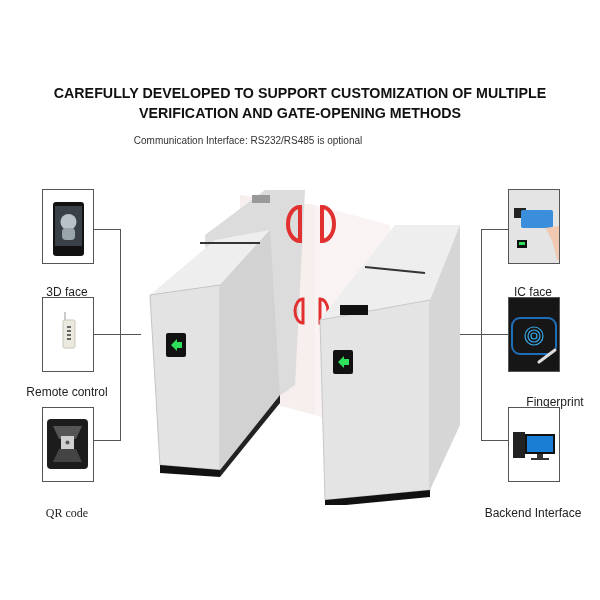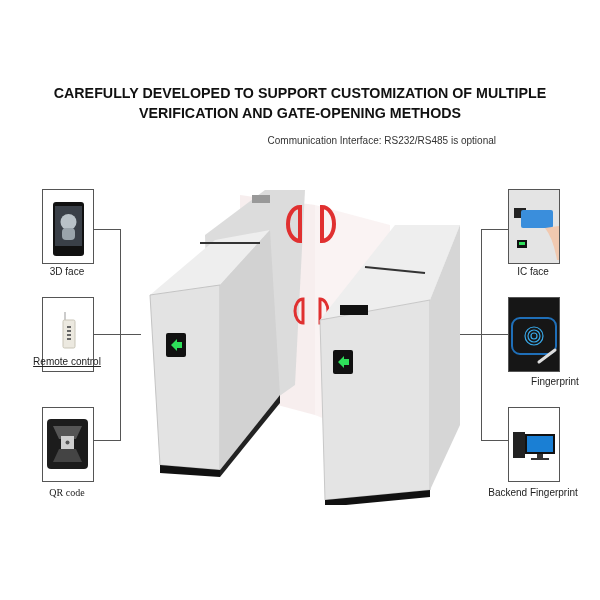--- a/index.html
+++ b/index.html
@@ -1,21 +1,21 @@
 <!DOCTYPE html>
 <html><head>
 <meta charset="utf-8">
 <style>
   html,body{margin:0;padding:0;background:#fff;}
   body{width:600px;height:600px;position:relative;overflow:hidden;font-family:"Liberation Sans",sans-serif;color:#222;}
   .title{position:absolute;left:0;width:600px;text-align:center;font-family:"Liberation Sans",sans-serif;font-weight:bold;font-size:15.5px;letter-spacing:0;color:#111;transform:scaleX(0.92);transform-origin:center;}
   .t1{top:84px;} .t2{top:104px;}
-  .sub{position:absolute;top:135px;left:0;width:496px;text-align:right;font-size:10px;color:#333;}
+  .sub{position:absolute;top:135px;left:0;width:496px;text-align:center;font-size:10px;color:#333;}
   .box{position:absolute;border:1px solid #555;background:#fff;overflow:hidden;}
-  .lbl{position:absolute;font-size:10px;color:#222;text-align:center;white-space:nowrap;}
+  .lbl{position:absolute;font-size:12px;color:#222;text-align:center;white-space:nowrap;margin-top:19px;}
   .line{position:absolute;background:#555;}
   .art{position:absolute;}
 </style>
 </head>
 <body>
 
 <div class="title t1">CAREFULLY DEVELOPED TO SUPPORT CUSTOMIZATION OF MULTIPLE</div>
 <div class="title t2">VERIFICATION AND GATE-OPENING METHODS</div>
 <div class="sub">Communication Interface:  RS232/RS485 is optional</div>
 
@@ -42,21 +42,21 @@
 <div class="box" style="left:42px;top:297px;width:50px;height:73px;">
   <svg width="50" height="73" viewBox="0 0 50 73">
     <line x1="22" y1="14" x2="22" y2="24" stroke="#999" stroke-width="1"></line>
     <rect x="20" y="22" width="12" height="28" rx="1.5" fill="#ece9e0" stroke="#c9c5b8"></rect>
     <rect x="24" y="28" width="4" height="2" fill="#666"></rect>
     <rect x="24" y="32" width="4" height="2" fill="#666"></rect>
     <rect x="24" y="36" width="4" height="2" fill="#666"></rect>
     <rect x="24" y="40" width="4" height="2" fill="#666"></rect>
   </svg>
 </div>
-<div class="lbl" style="left:22px;top:356px;width:90px;text-decoration:underline;">Remote control</div>
+<div class="lbl" style="left:22px;top:366px;width:90px;">Remote control</div>
 
 <div class="box" style="left:42px;top:407px;width:50px;height:73px;">
   <svg width="50" height="73" viewBox="0 0 50 73">
     <rect x="4" y="11" width="41" height="50" rx="4" fill="#1c1c1c"></rect>
     <polygon points="10,18 39,18 33,31 16,31" fill="#555"></polygon>
     <rect x="18" y="28" width="13" height="13" fill="#cfcfcf"></rect>
     <circle cx="24.5" cy="34.5" r="2" fill="#555"></circle>
     <polygon points="16,41 33,41 39,54 10,54" fill="#444"></polygon>
   </svg>
 </div>
@@ -88,21 +88,21 @@
 
 <div class="box" style="left:508px;top:407px;width:50px;height:73px;">
   <svg width="50" height="73" viewBox="0 0 50 73">
     <rect x="4" y="24" width="12" height="26" fill="#222"></rect>
     <rect x="16" y="26" width="30" height="20" fill="#111"></rect>
     <rect x="18" y="28" width="26" height="16" fill="#1a7fd4"></rect>
     <rect x="28" y="46" width="6" height="4" fill="#333"></rect>
     <rect x="22" y="50" width="18" height="2" fill="#333"></rect>
   </svg>
 </div>
-<div class="lbl" style="left:472px;top:487px;width:122px;">Backend Fingerprint</div>
+<div class="lbl" style="left:472px;top:487px;width:122px;">Backend Interface</div>
 
 <svg class="art" style="left:140px;top:185px;" width="330" height="320" viewBox="0 0 330 320">
 
   <polygon points="100,10 175,20 175,230 100,210" fill="#f0dede" opacity="0.5"></polygon>
   <polygon points="175,20 250,40 250,260 175,230" fill="#f3e5e5" opacity="0.45"></polygon>
 
   <polygon points="65,50 125,5 165,5 155,200 70,260" fill="#dcdcdc"></polygon>
   <polygon points="10,110 75,55 130,45 80,100" fill="#eeeeee"></polygon>
   <polygon points="10,110 80,100 80,285 20,280" fill="#e3e3e3" stroke="#c4c4c4"></polygon>
   <polygon points="80,100 130,45 140,210 80,285" fill="#d2d2d2"></polygon>

